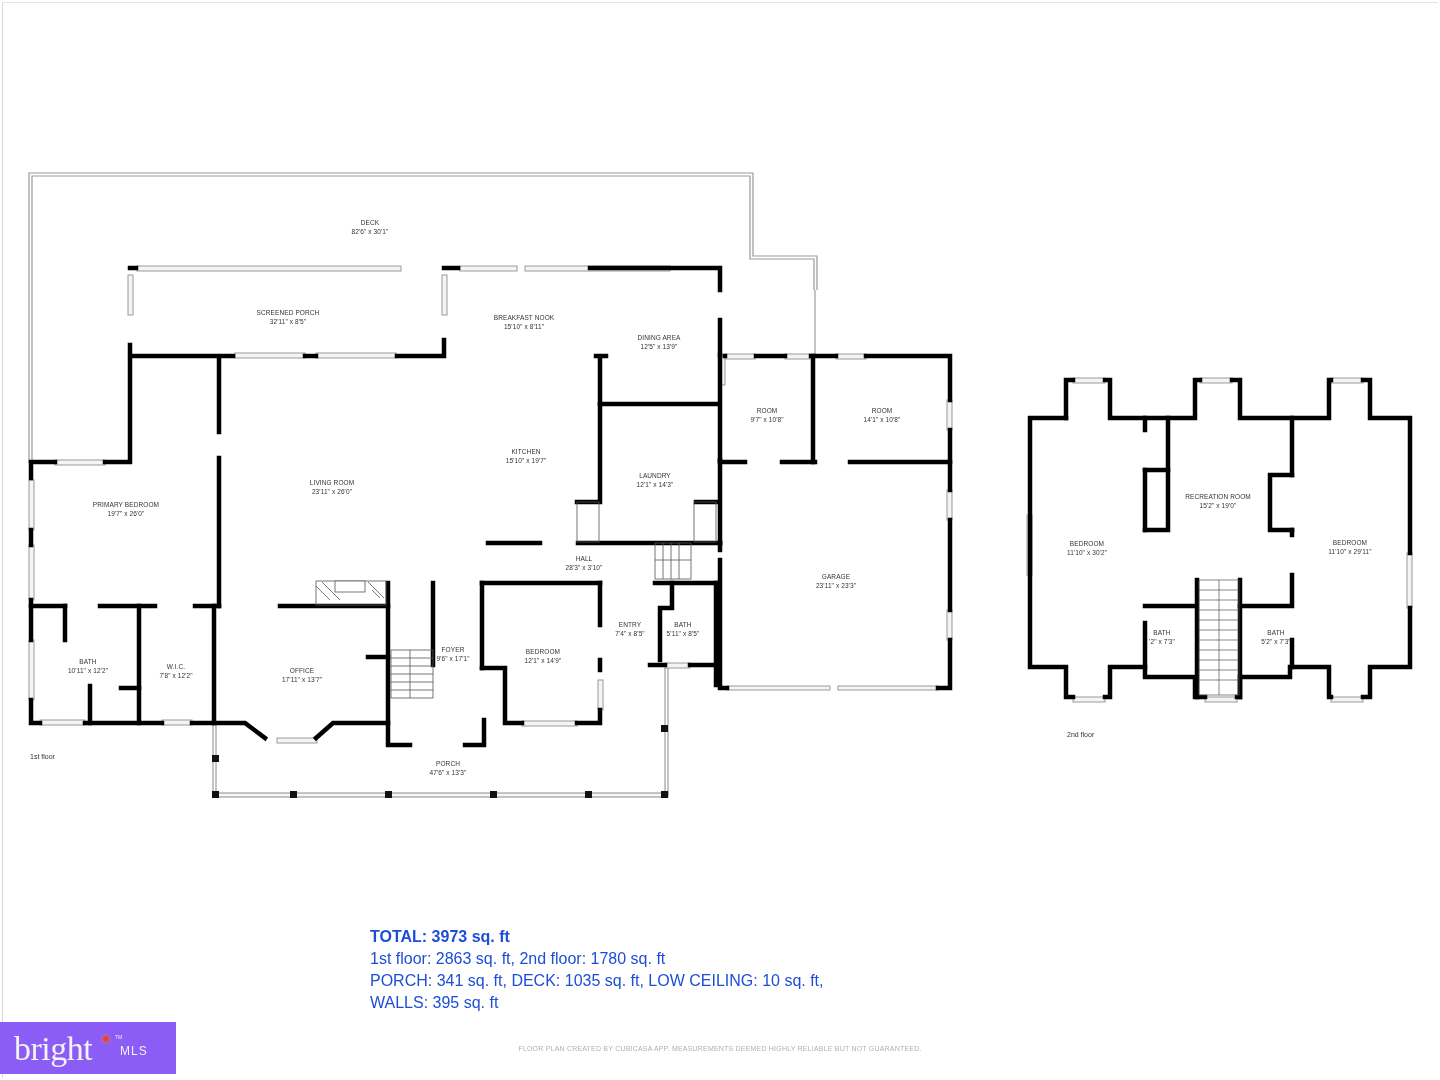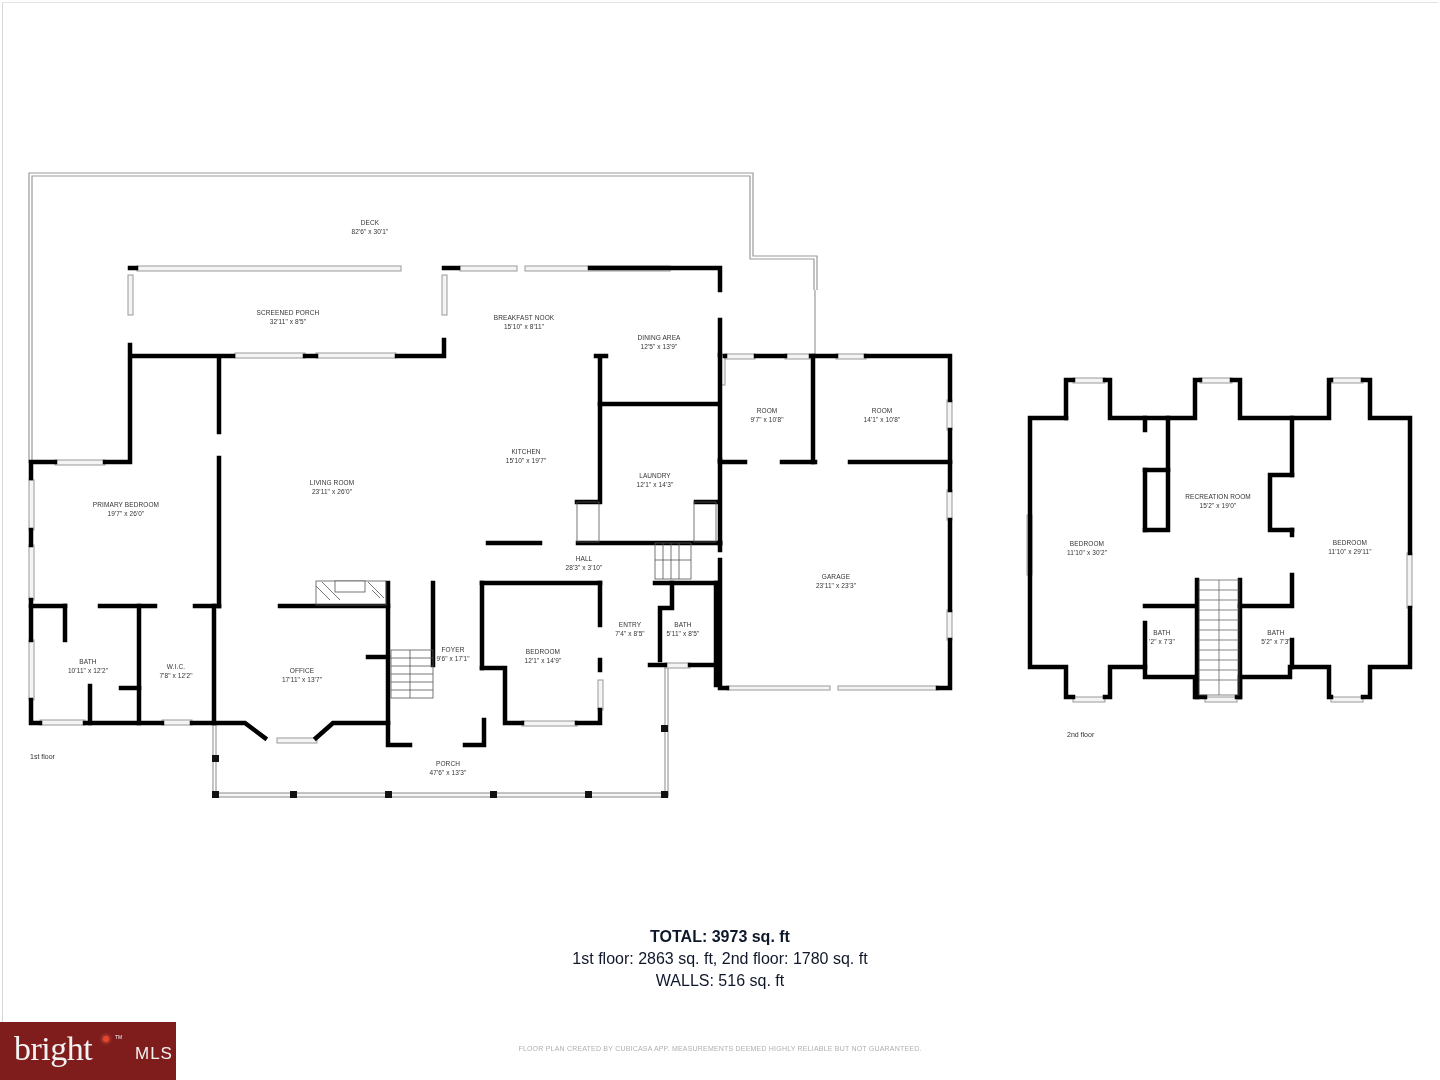--- a/index.html
+++ b/index.html
@@ -6,32 +6,32 @@
   body { width: 1440px; height: 1080px; position: relative; overflow: hidden;
          font-family: "Liberation Sans", "DejaVu Sans", sans-serif; }
   .frame { position: absolute; left: 2px; top: 2px; width: 1436px; height: 1076px;
            border-left: 1px solid #d8d8d8; border-top: 1px solid #e4e4e4; box-sizing: border-box; }
   svg.plan { position: absolute; left: 0; top: 0; }
   .room-label { position: absolute; transform: translate(-50%, -50%); text-align: center;
                 font-size: 6.5px; color: #333; line-height: 9px; white-space: nowrap;
                 letter-spacing: 0.1px; }
   .room-label .nm, .room-label .dm { display: block; }
   .floor-label { position: absolute; font-size: 7px; color: #333; }
-  .summary { position: absolute; left: 370px; top: 926px; width: 700px; text-align: center;
-             color: #0f172a; font-size: 16px; line-height: 22px; }
+  .summary { position: absolute; left: 370px; top: 926px; width: 700px; 
+             color: #1d4ed8; font-size: 16px; line-height: 22px; }
   .summary .total { font-weight: bold; font-size: 16px; }
   .summary div { white-space: nowrap; }
   .disclaimer { position: absolute; left: 480px; top: 1045px; width: 480px; text-align: center;
                 font-size: 7px; color: #b0b0b0; letter-spacing: 0.2px; }
-  .logo { position: absolute; left: 0; top: 1022px; width: 176px; height: 58px; background: #7f1d1d; }
+  .logo { position: absolute; left: 0; top: 1022px; width: 176px; height: 52px; background: #8b5cf6; }
   .logo .bright { position: absolute; left: 14px; top: 8px; font-family: "Liberation Serif", "DejaVu Serif", serif;
                   font-size: 34px; color: #f2f2f2; letter-spacing: -0.5px; }
   .logo .dot { position: absolute; left: 103px; top: 14px; width: 6px; height: 6px; border-radius: 50%;
                background: #e8452c; box-shadow: 0 0 4px #ff7a4d; }
-  .logo .mls { position: absolute; left: 135px; top: 22px; font-size: 17px; color: #f2f2f2; letter-spacing: 1px; }
+  .logo .mls { position: absolute; left: 120px; top: 22px; font-size: 12px; color: #f2f2f2; letter-spacing: 1px; }
   .logo .tm { position: absolute; left: 115px; top: 12px; font-size: 5px; color: #eee; }
 </style>
 </head>
 <body>
 
 <div class="frame"></div>
 
 <svg class="plan" width="1440" height="1080" viewBox="0 0 1440 1080">
   <g fill="none" stroke="#9a9a9a" stroke-width="1.2">
     <path d="M29,463 L29,173 L753,173 L753,256 L817,256 L817,290"></path>
@@ -330,21 +330,22 @@
 <div class="room-label" style="left:1276px;top:637px">
     <span class="nm">BATH</span>
     <span class="dm">5'2" x 7'3"</span>
   </div>
 
 <div class="floor-label" style="left:1067px;top:731px">2nd floor</div>
 
 <div class="summary">
   <div class="total">TOTAL: 3973 sq. ft</div>
   <div>1st floor: 2863 sq. ft, 2nd floor: 1780 sq. ft</div>
-  <div>WALLS: 516 sq. ft</div>
+  <div>PORCH: 341 sq. ft, DECK: 1035 sq. ft, LOW CEILING: 10 sq. ft,</div>
+  <div>WALLS: 395 sq. ft</div>
 </div>
 
 <div class="disclaimer">FLOOR PLAN CREATED BY CUBICASA APP. MEASUREMENTS DEEMED HIGHLY RELIABLE BUT NOT GUARANTEED.</div>
 
 <div class="logo">
   <span class="bright">bright</span>
   <span class="dot"></span>
   <span class="tm">TM</span>
   <span class="mls">MLS</span>
 </div>

